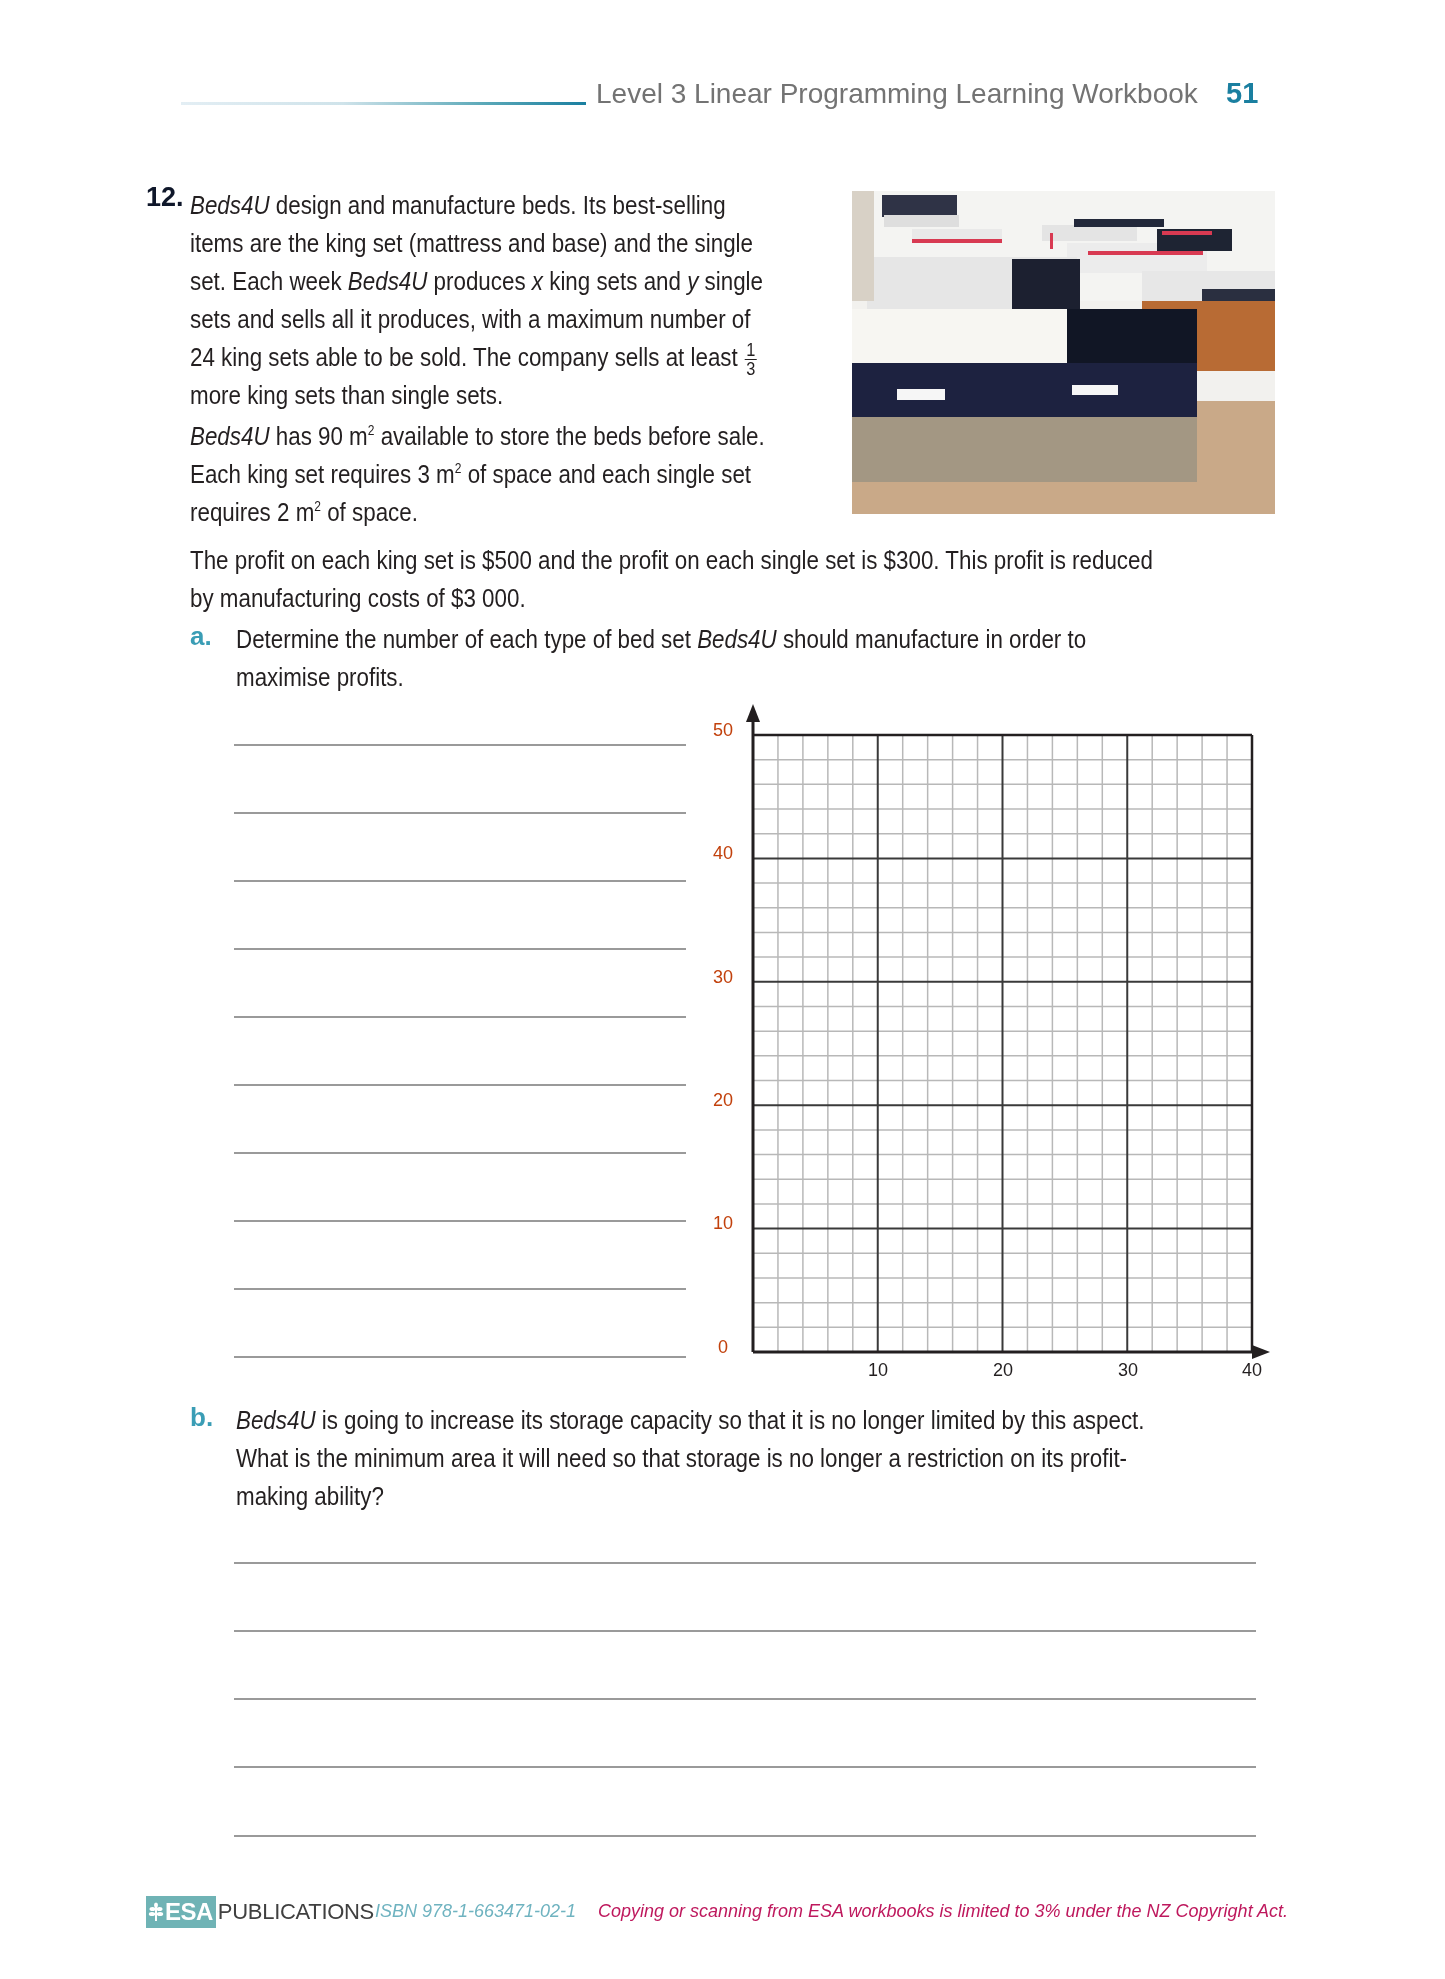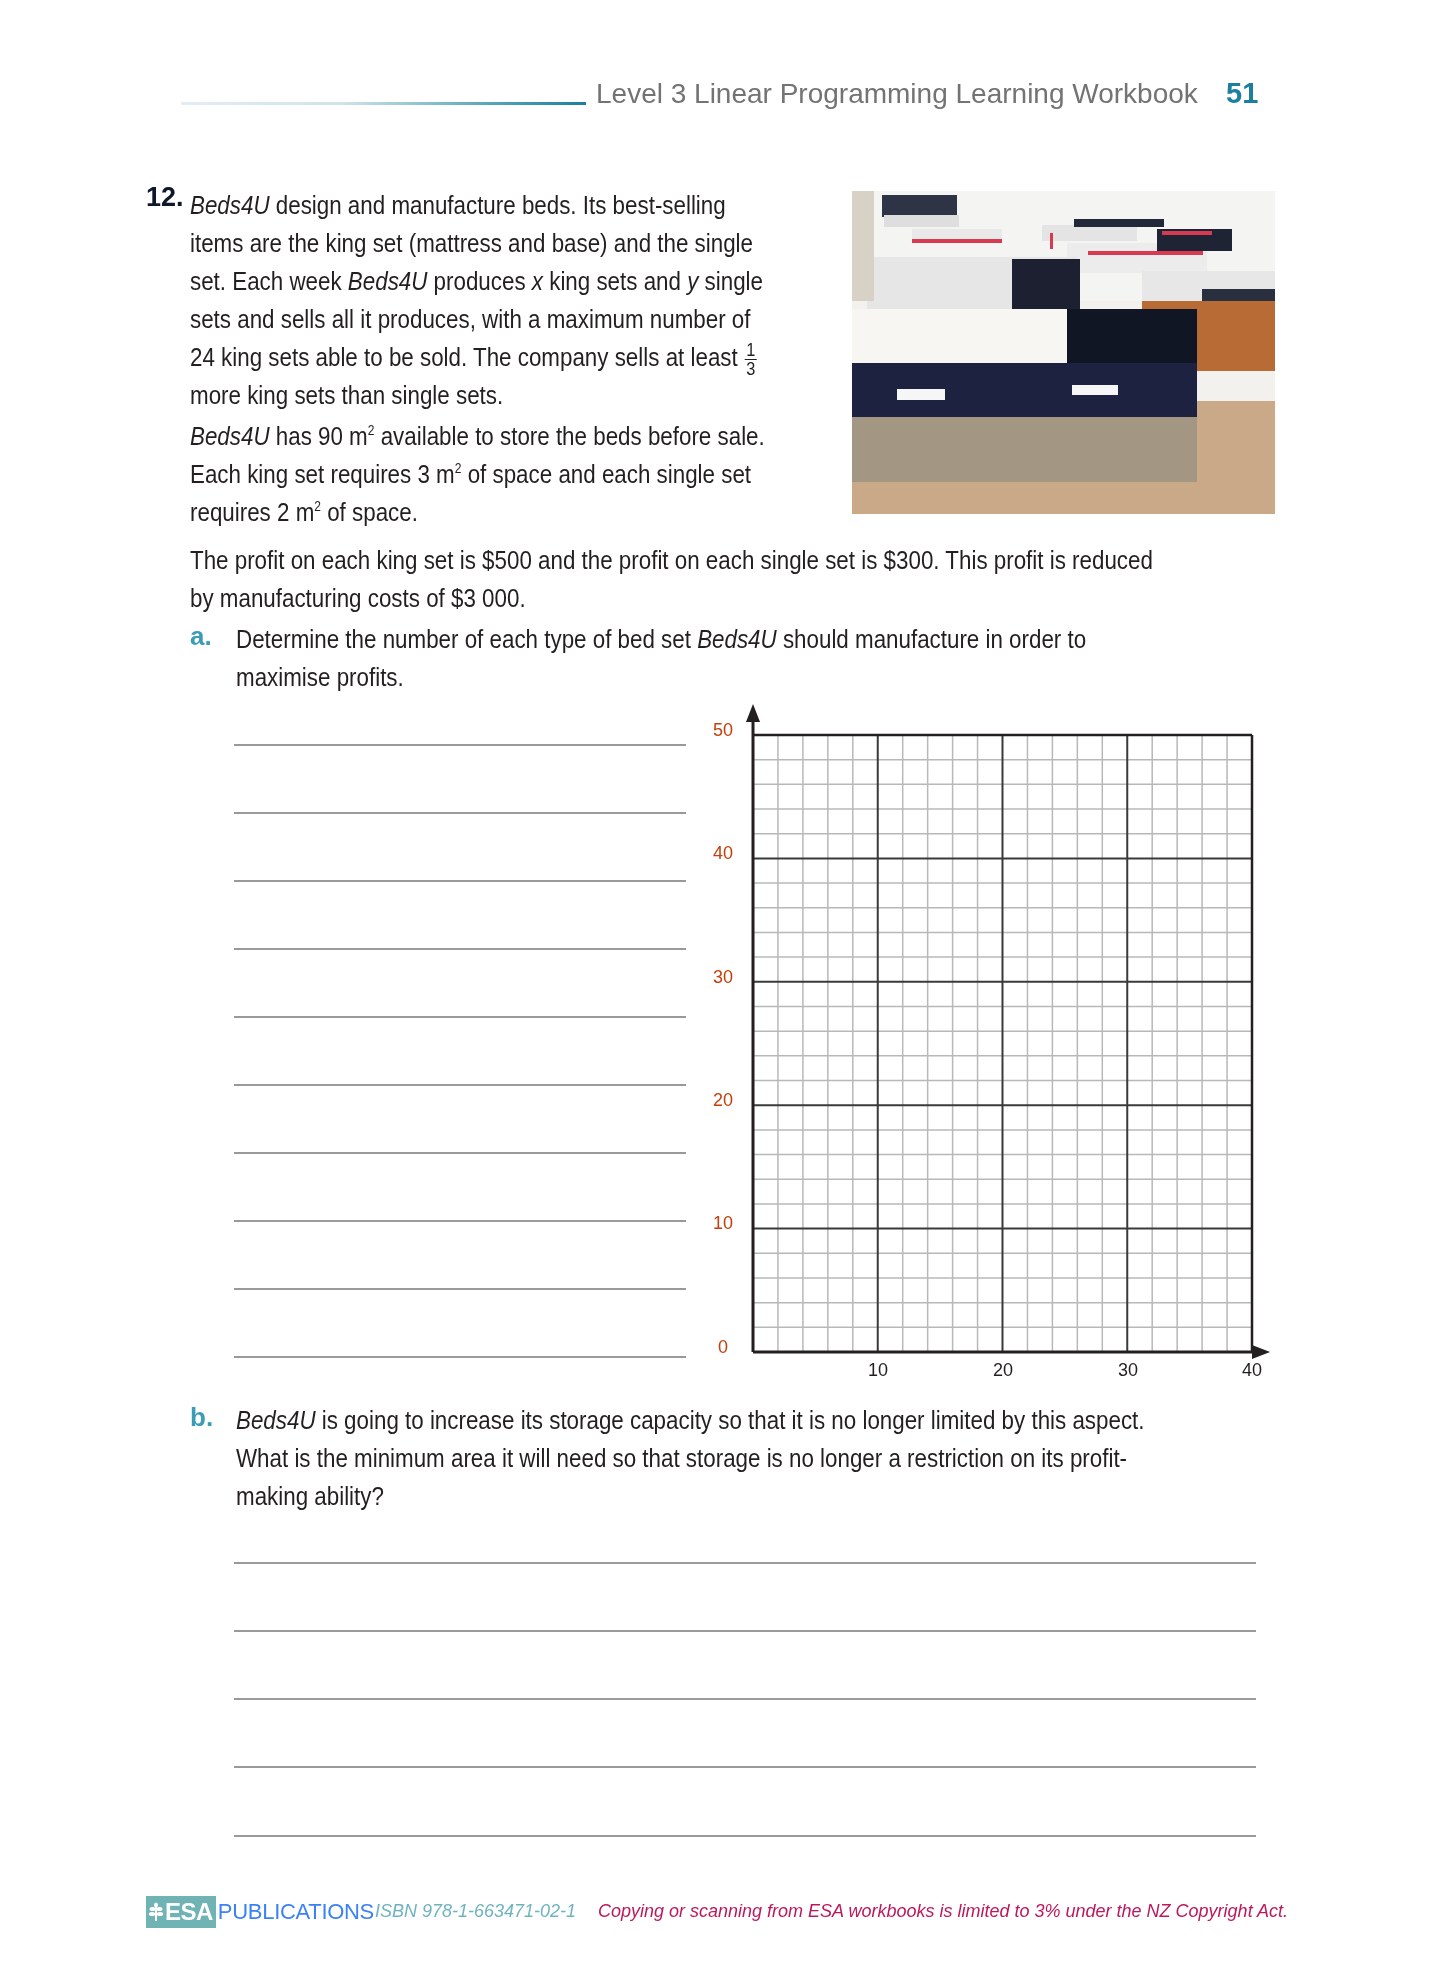--- a/index.html
+++ b/index.html
@@ -15,21 +15,21 @@
   .frac{display:inline-block;vertical-align:middle;text-align:center;font-size:19px;line-height:18px;margin-left:8px;}
   .frac .num{display:block;border-bottom:1.5px solid #231f20;padding:0 2px;}
   .frac .den{display:block;}
   .photo{left:852px;top:191px;width:423px;height:323px;overflow:hidden;background:#ece9e4;}
   .lbl{font-size:26px;font-weight:bold;color:#3a9db5;}
   .ans-line{height:2px;background:#9a9a9a;}
   .ytick{font-size:18px;color:#c2410c;text-align:center;width:40px;}
   .xtick{font-size:18px;color:#231f20;text-align:center;width:40px;}
   .footer-logo{left:146px;top:1898px;height:27px;display:flex;align-items:center;}
   .logo-box{background:#6fb3b5;color:#fff;font-weight:bold;font-size:24px;height:32px;line-height:27px;padding:0 3px 0 2px;display:flex;align-items:center;letter-spacing:-0.5px;}
-  .logo-pub{color:#3b82f6;font-size:22px;margin-left:2px;letter-spacing:-0.3px;}
+  .logo-pub{color:#404040;font-size:22px;margin-left:2px;letter-spacing:-0.3px;}
   .footer-isbn{left:375px;top:1901px;font-size:18px;font-style:italic;color:#6fb3c0;white-space:nowrap;}
   .footer-copy{left:598px;top:1901px;font-size:18px;font-style:italic;color:#be185d;white-space:nowrap;}
 </style>
 </head>
 <body>
 
 <div class="abs hdr-rule"></div>
 <div class="abs hdr-title">Level 3 Linear Programming Learning Workbook</div>
 <div class="abs hdr-page">51</div>
 

